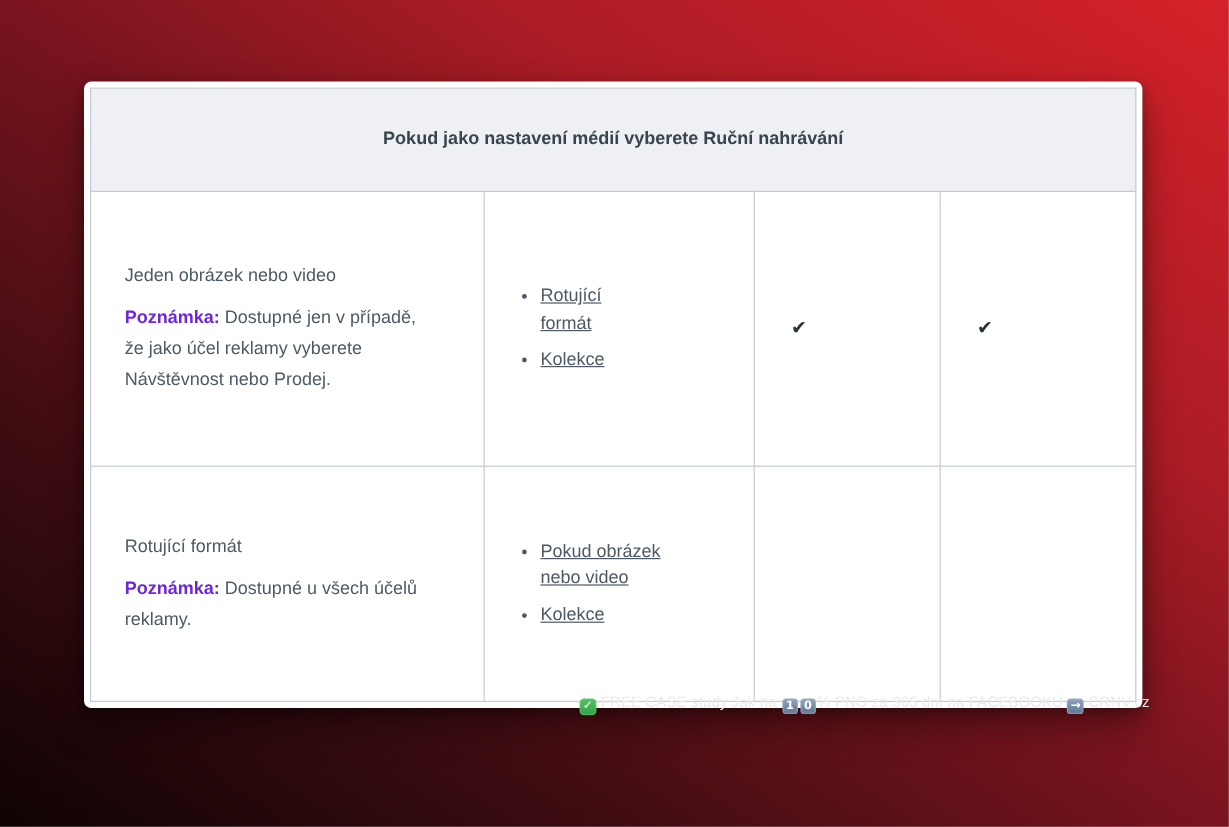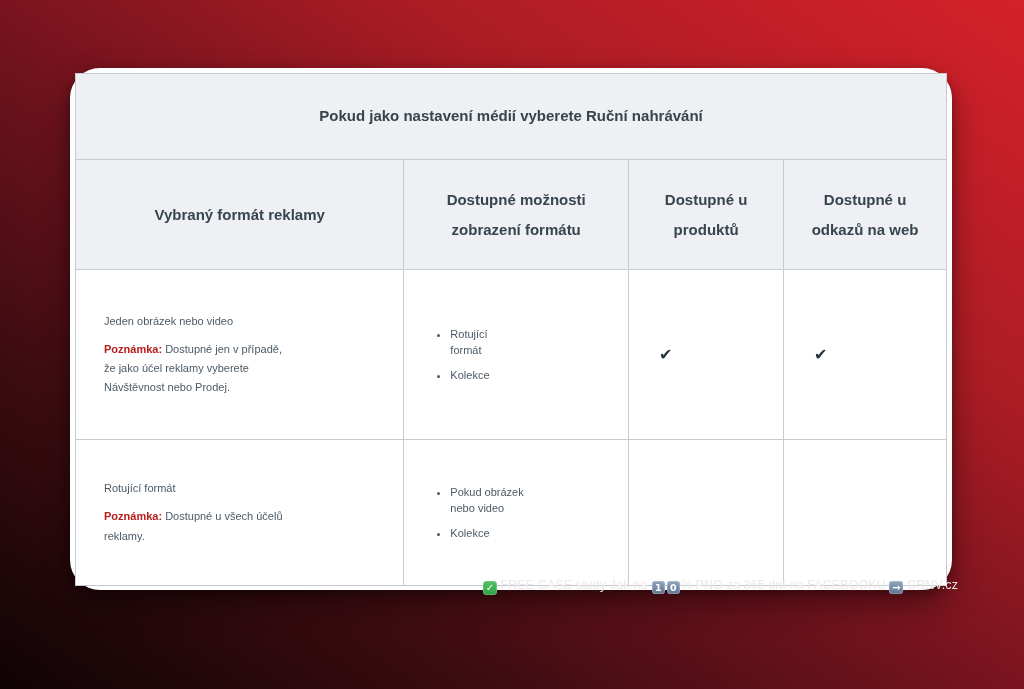--- a/index.html
+++ b/index.html
@@ -6,21 +6,21 @@
   body {
     width: 1024px; height: 689px;
     position: relative; overflow: hidden;
     background: linear-gradient(to bottom left,
       #d52129 0%, #ab1c25 30%, #79141e 50%, #3c0c11 76%, #0f0304 100%);
     font-family: "Liberation Sans", "DejaVu Sans", sans-serif;
   }
   .card {
     position: absolute; left: 70px; top: 68px;
     width: 882px; height: 522px;
-    background: #ffffff; border-radius: 30px;
+    background: #ffffff; border-radius: 6px;
     padding: 5px; box-sizing: border-box;
     box-shadow: 0 14px 30px rgba(0,0,0,0.38), 0 3px 8px rgba(0,0,0,0.28);
   }
   table.fmt {
     width: 100%; height: 100%;
     border-collapse: collapse; table-layout: fixed;
   }
   .fmt th, .fmt td { border: 1px solid #c5cbd1; box-sizing: border-box; }
   .fmt th {
     background: #eef0f3; color: #37454f;
@@ -28,30 +28,30 @@
     text-align: center; vertical-align: middle;
   }
   tr.title-row { height: 86px; }
   tr.title-row th { font-size: 15px; line-height: 1.35; }
   tr.colhead-row { height: 110px; }
   tr.colhead-row th { white-space: pre-line; line-height: 1.95; }
   tr.body-row-1 { height: 170px; }
   tr.body-row-2 { height: 146px; }
   .fmt td {
     background: #ffffff; vertical-align: middle;
-    color: #4c5a66; font-size: 11px; line-height: 1.73;
+    color: #4c5a66; font-size: 15px; line-height: 1.73;
   }
   td.c1 { padding: 8px 28px; }
   td.c1 p { margin: 0; }
   td.c1 p + p { margin-top: 9px; }
-  td.c1 strong { color: #b91c1c; }
+  td.c1 strong { color: #6d28d9; }
   .pre { white-space: pre-line; }
   td.c2 { padding: 8px 12px 8px 0; }
   td.c2 ul { margin: 0; padding-left: 46px; }
-  td.c2 li { white-space: pre-line; line-height: 1.5; margin: 8px 0; }
+  td.c2 li { white-space: pre-line; line-height: 1.5; margin: 8px 0; text-decoration: underline; }
   td.check-cell {
     padding-left: 30px; text-align: left;
     font-size: 16px; font-weight: bold; color: #27343d;
   }
   .caption {
     position: absolute; top: 575px; right: 66px;
     height: 20px; line-height: 20px;
     font-size: 12.5px; color: #ece8e8; letter-spacing: 0.1px;
     white-space: nowrap;
   }
@@ -87,29 +87,20 @@
     <colgroup>
       <col style="width:37.7%">
         <col style="width:25.8%">
         <col style="width:17.8%">
         <col style="width:18.7%">
     </colgroup>
     <thead>
       <tr class="title-row">
         <th colspan="4">Pokud jako nastavení médií vyberete Ruční nahrávání</th>
       </tr>
-      <tr class="colhead-row">
-        <th>Vybraný formát reklamy</th>
-        <th>Dostupné možnosti
-zobrazení formátu</th>
-        <th>Dostupné u
-produktů</th>
-        <th>Dostupné u
-odkazů na web</th>
-      </tr>
     </thead>
     <tbody>
       <tr class="body-row-1">
         <td class="c1">
           <p>Jeden obrázek nebo video</p>
           <p><strong>Poznámka:</strong> <span class="pre">Dostupné jen v případě,
 že jako účel reklamy vyberete
 Návštěvnost nebo Prodej.</span></p>
         </td>
         <td class="c2">

